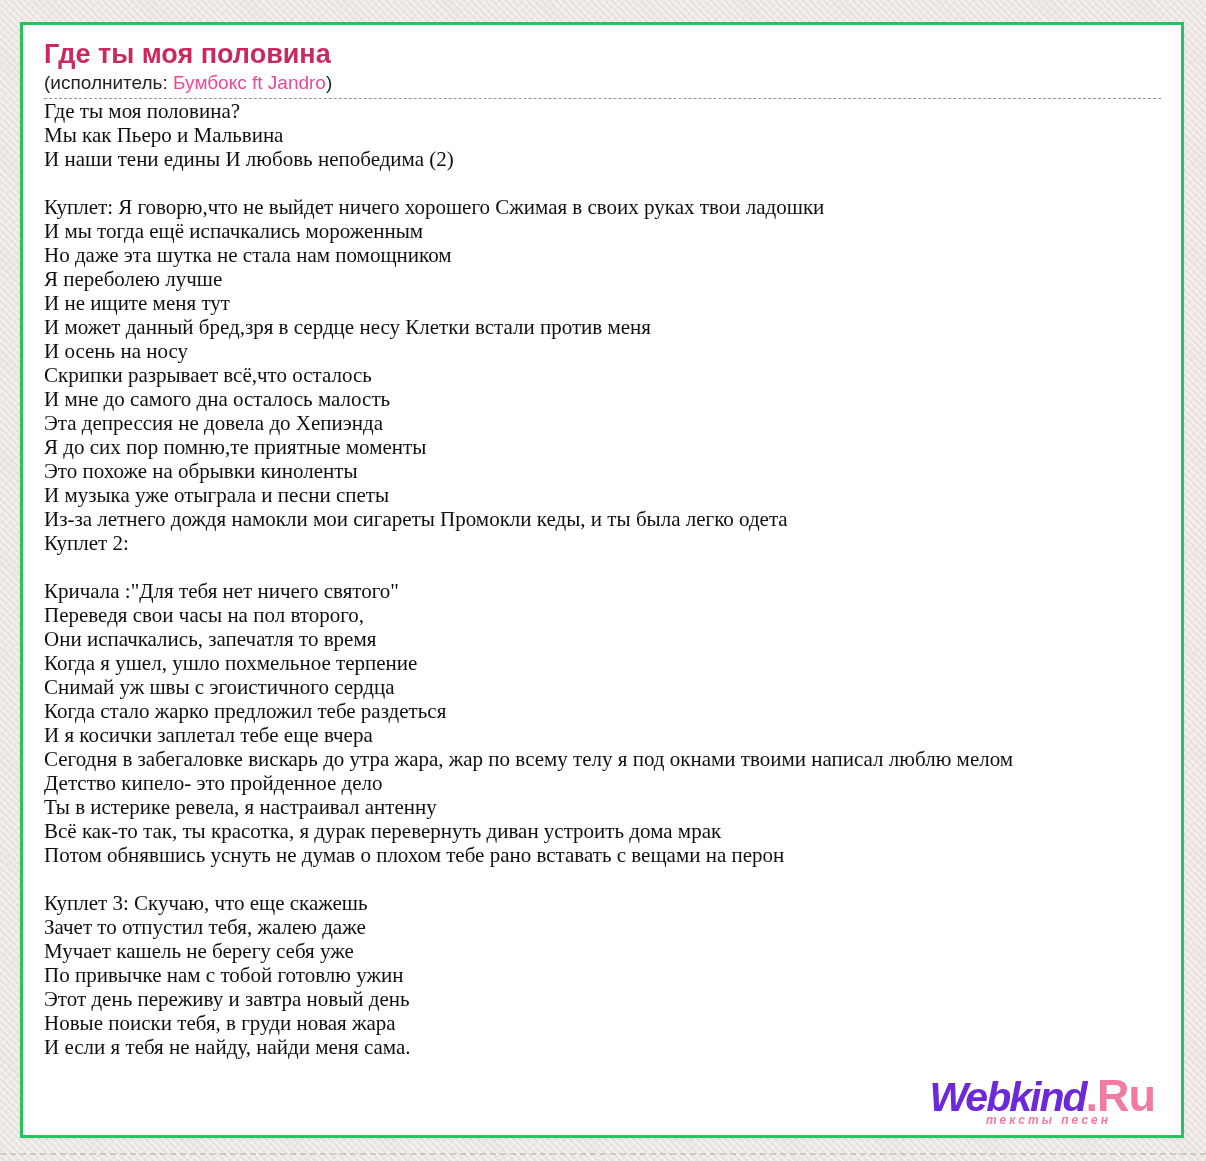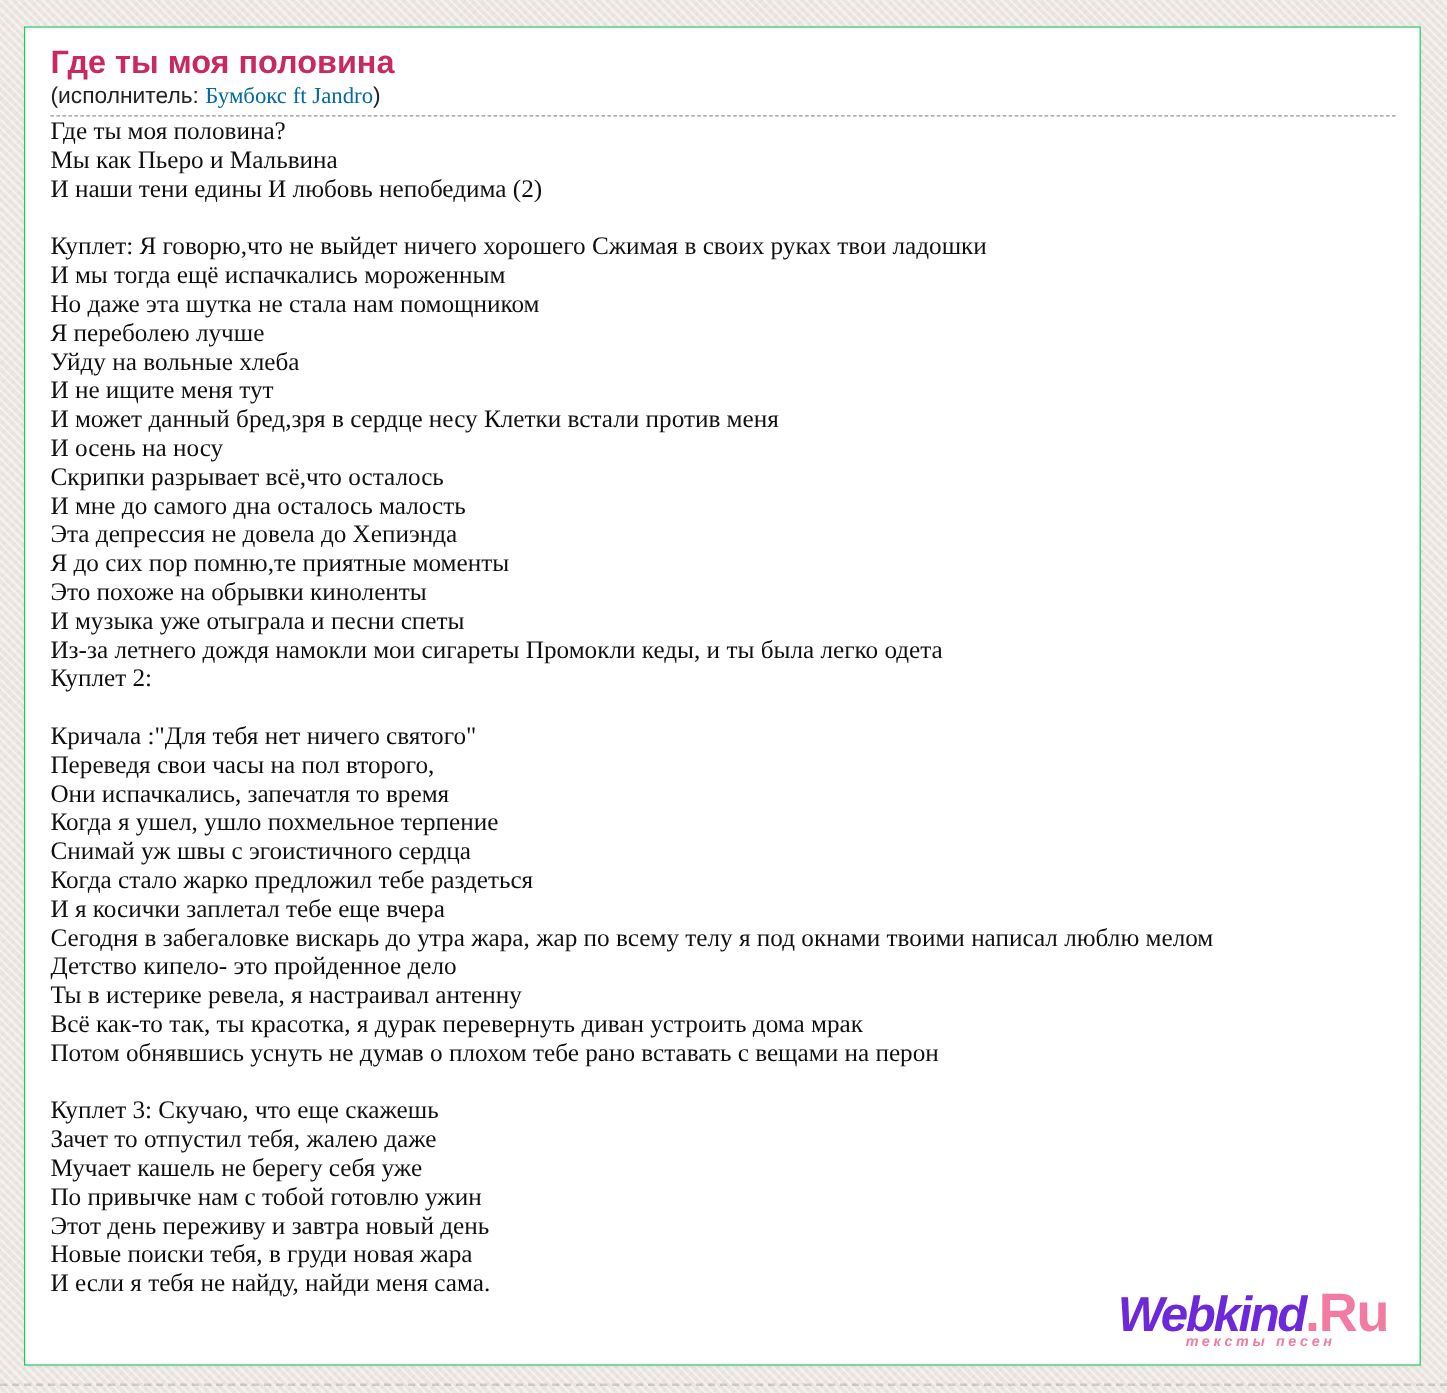--- a/index.html
+++ b/index.html
@@ -25,21 +25,21 @@
     border-top: 2px dashed rgba(150,140,130,0.35);
   }
   .stitch-bottom { top: 1153px; }
   .card {
     position: absolute;
     left: 20px;
     top: 22px;
     width: 1164px;
     height: 1116px;
     background: #ffffff;
-    border: 1px solid #22c55e;
+    border: 3px solid #22c55e;
     box-shadow: 0 1px 3px rgba(0,0,0,0.06);
     box-sizing: border-box;
   }
   .card-inner {
     padding: 13px 20px 0 21px;
   }
   .song-title {
     margin: 0;
     font-size: 27px;
     line-height: 33px;
@@ -48,24 +48,23 @@
     letter-spacing: 0px;
   }
   .artist-line {
     font-size: 19px;
     line-height: 23px;
     color: #222222;
     padding-bottom: 4px;
     border-bottom: 1px dashed #949494;
   }
   .artist-link {
-    color: #0369a1;
+    color: #ec4899;
     text-decoration: none;
     cursor: pointer;
-    font-family: Liberation Serif, serif;
   }
   .lyrics {
     margin-top: 0;
     font-family: "Liberation Serif", "DejaVu Serif", serif;
     font-size: 21px;
     line-height: 24px;
     color: #0f0f0f;
     white-space: nowrap;
   }
   .lyric-line {
@@ -116,21 +115,20 @@
 
     <div class="lyrics">
         <div class="lyric-line">Где ты моя половина?</div>
         <div class="lyric-line">Мы как Пьеро и Мальвина</div>
         <div class="lyric-line">И наши тени едины И любовь непобедима (2)</div>
         <div class="lyric-line">&nbsp;</div>
         <div class="lyric-line">Куплет: Я говорю,что не выйдет ничего хорошего Сжимая в своих руках твои ладошки</div>
         <div class="lyric-line">И мы тогда ещё испачкались мороженным</div>
         <div class="lyric-line">Но даже эта шутка не стала нам помощником</div>
         <div class="lyric-line">Я переболею лучше</div>
-        <div class="lyric-line">Уйду на вольные хлеба</div>
         <div class="lyric-line">И не ищите меня тут</div>
         <div class="lyric-line">И может данный бред,зря в сердце несу Клетки встали против меня</div>
         <div class="lyric-line">И осень на носу</div>
         <div class="lyric-line">Скрипки разрывает всё,что осталось</div>
         <div class="lyric-line">И мне до самого дна осталось малость</div>
         <div class="lyric-line">Эта депрессия не довела до Хепиэнда</div>
         <div class="lyric-line">Я до сих пор помню,те приятные моменты</div>
         <div class="lyric-line">Это похоже на обрывки киноленты</div>
         <div class="lyric-line">И музыка уже отыграла и песни спеты</div>
         <div class="lyric-line">Из-за летнего дождя намокли мои сигареты Промокли кеды, и ты была легко одета</div>

